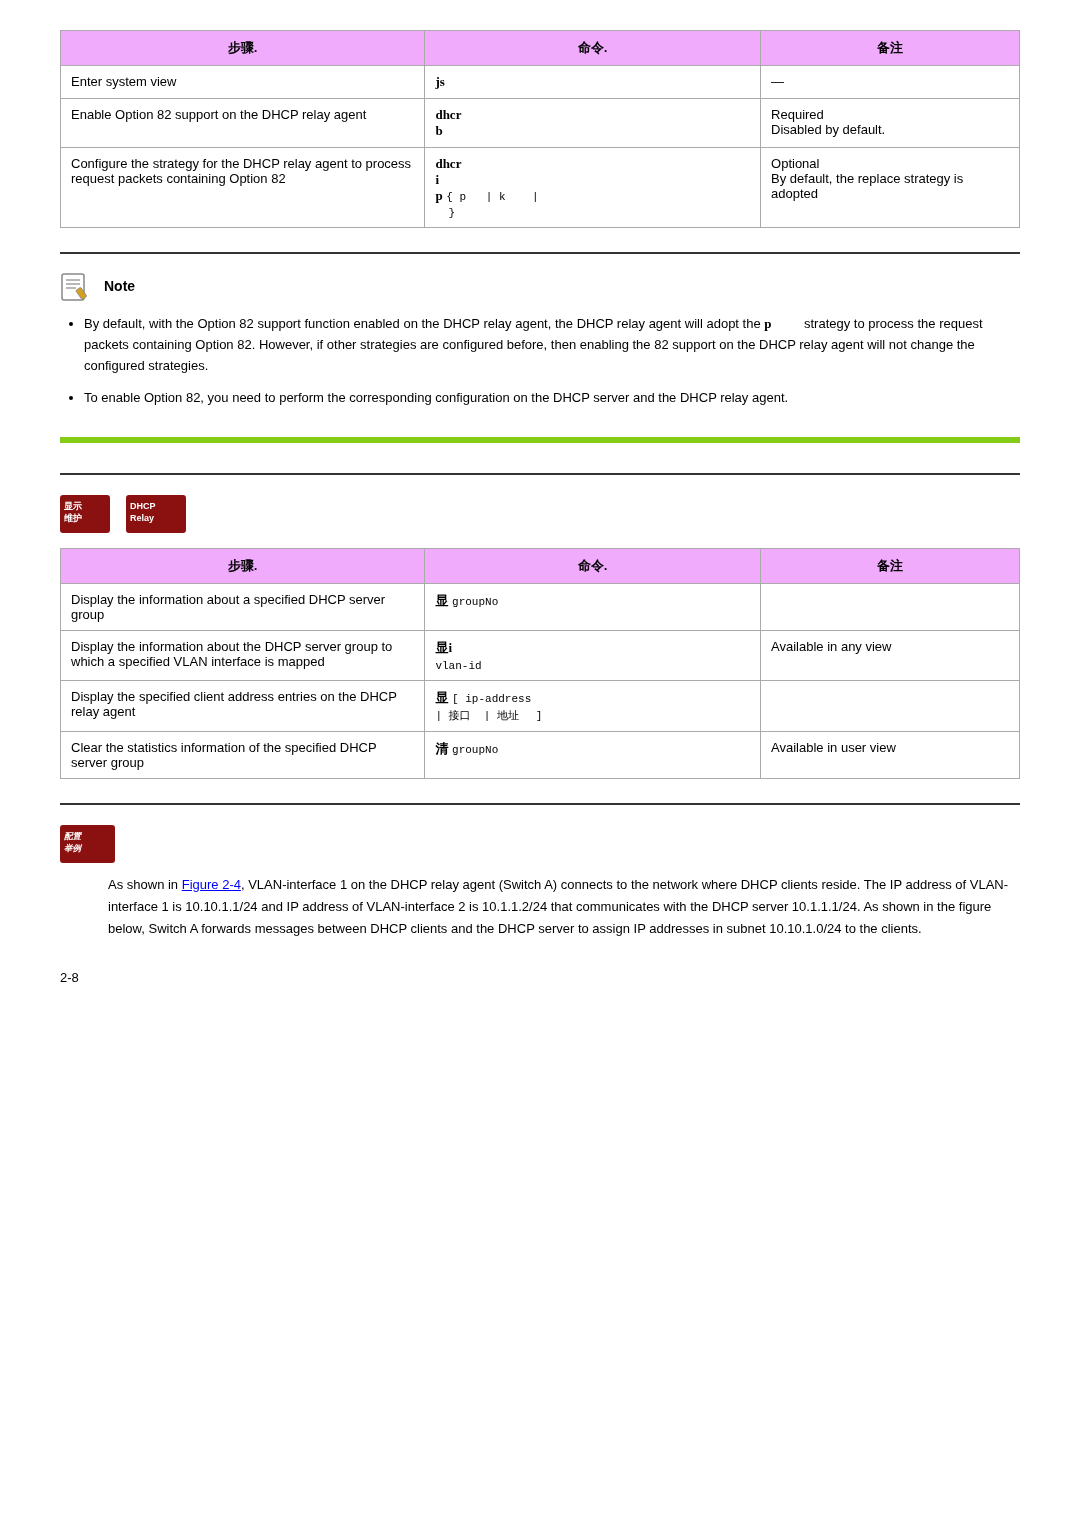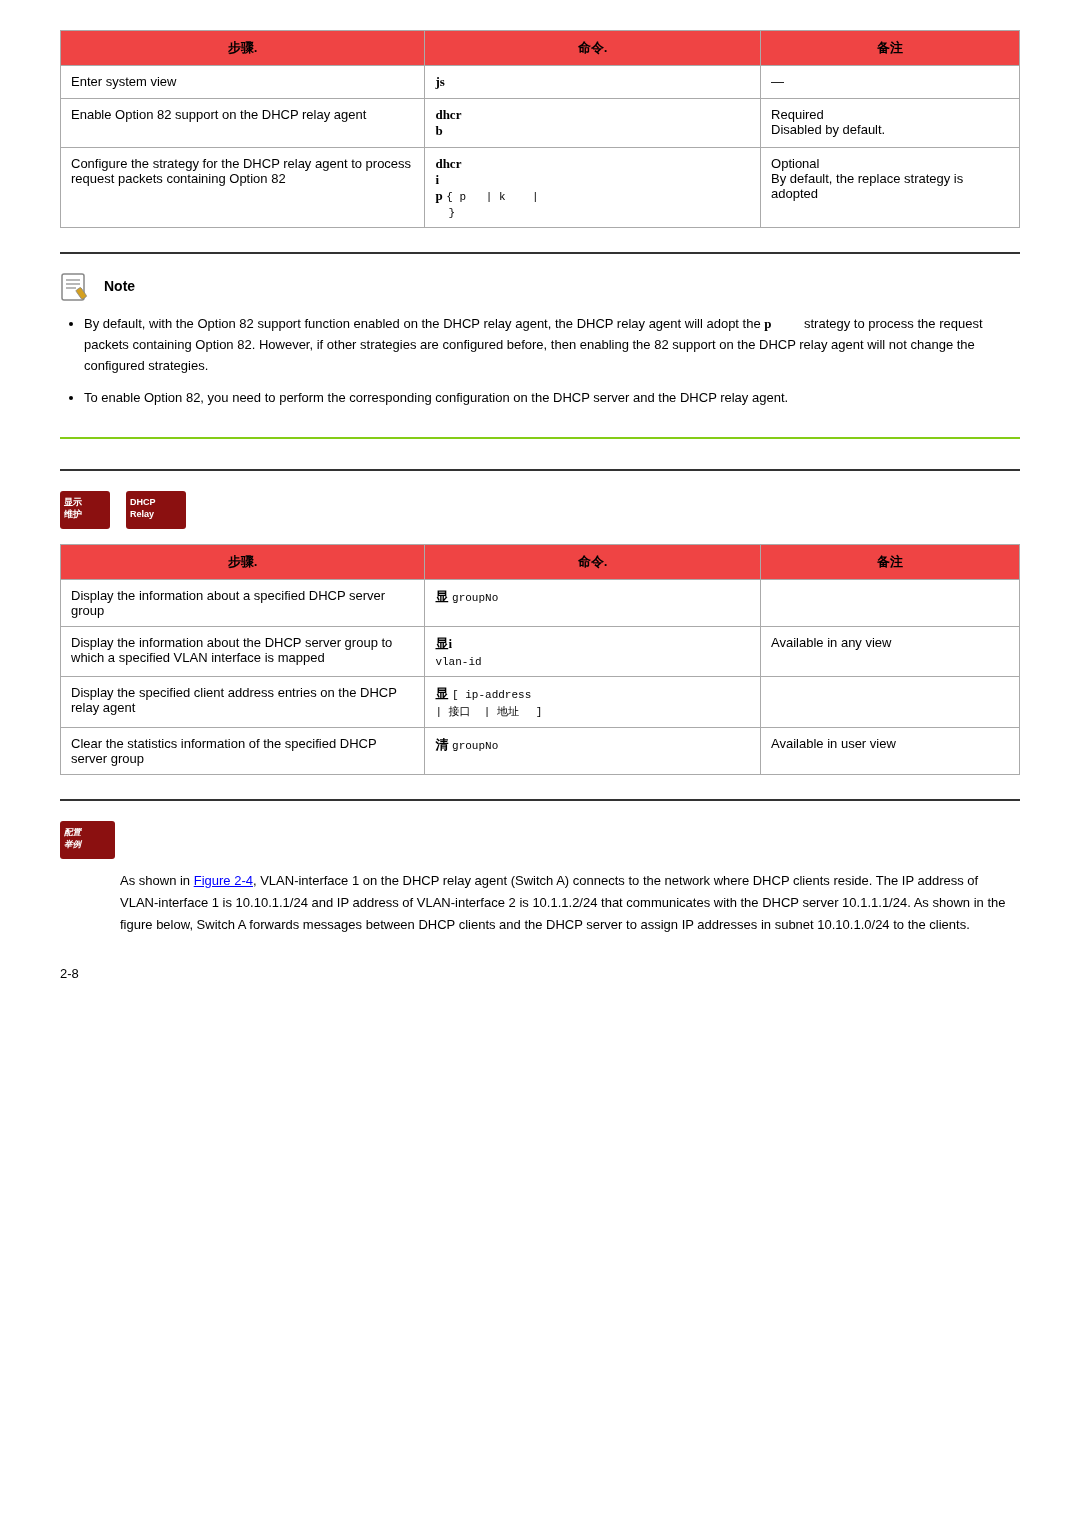--- a/index.html
+++ b/index.html
@@ -19,39 +19,39 @@
       border-collapse: collapse;
       margin-bottom: 24px;
     }
     table th, table td {
       border: 1px solid #aaa;
       padding: 8px 10px;
       vertical-align: top;
       font-size: 13px;
     }
     table th {
-      background: #ef4444;
+      background: #f0abfc;
       font-weight: bold;
       text-align: center;
       font-size: 13px;
     }
     table td:first-child {
       width: 38%;
     }
     table td:nth-child(2) {
       width: 35%;
     }
     table td:nth-child(3) {
       width: 27%;
     }
 
     
     .note-section {
       border-top: 2px solid #333;
-      border-bottom: 2px solid #84cc16;
+      border-bottom: 6px solid #84cc16;
       padding: 16px 0 16px 0;
       margin-bottom: 30px;
     }
     .note-header {
       display: flex;
       align-items: center;
       gap: 8px;
       margin-bottom: 12px;
     }
     .note-title {
@@ -85,21 +85,21 @@
       gap: 8px;
       margin-bottom: 8px;
       font-style: italic;
     }
     .example-subheading {
       margin-left: 0;
       margin-bottom: 10px;
       font-weight: bold;
     }
     .example-body {
-      margin-left: 60px;
+      margin-left: 48px;
       line-height: 1.7;
     }
     a {
       color: #00f;
       text-decoration: underline;
     }
 
     
     .page-number {
       margin-top: 30px;

